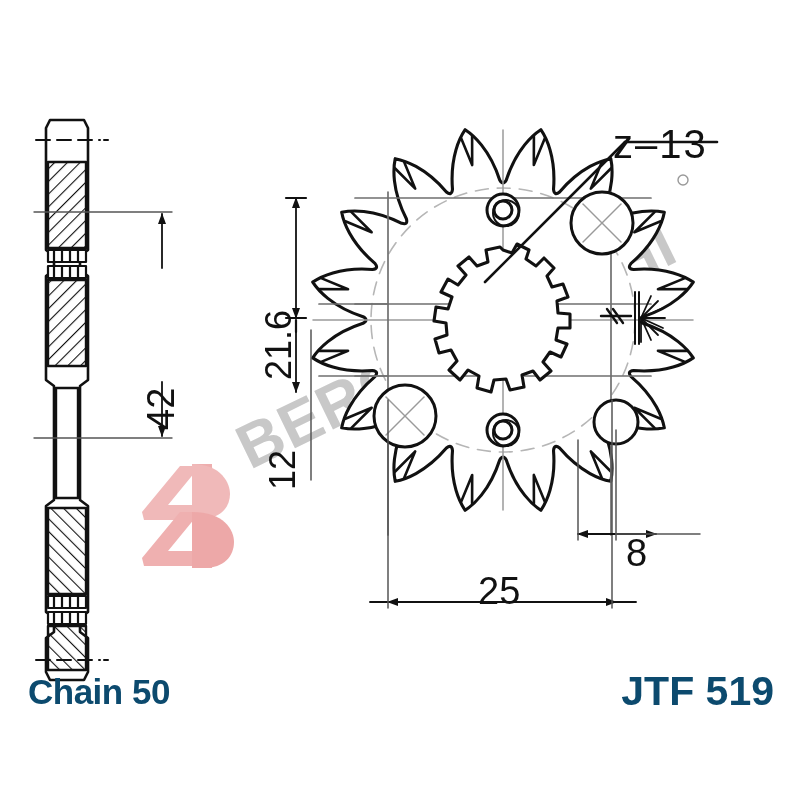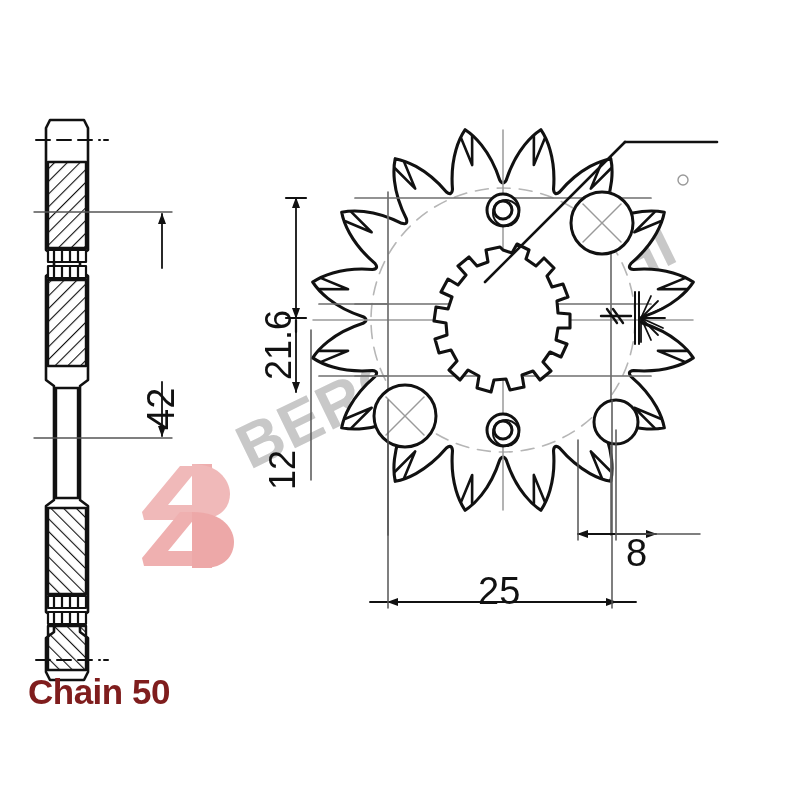--- a/index.html
+++ b/index.html
@@ -33,21 +33,21 @@
     width: 800px;
     height: 800px;
     pointer-events: none;
   }
 
   
   .caption {
     position: absolute;
     font-family: "Liberation Sans", sans-serif;
     font-weight: bold;
-    color: #7f1d1d;
+    color: #0c4a6e;
     white-space: nowrap;
     letter-spacing: -0.5px;
   }
   #caption-chain {
     left: 28px;
     top: 672px;
     font-size: 35px;
   }
   #caption-part {
     right: 26px;
@@ -320,17 +320,19 @@
   <div class="dim-text vert" style="left:140px; top:430px; font-size:38px;">42</div>
 
   <div class="dim-text vert" style="left:258px; top:380px; font-size:36px;">21.6</div>
 
   <div class="dim-text vert" style="left:262px; top:490px; font-size:36px;">12</div>
 
   <div class="dim-text" style="left:478px; top:546px; font-size:38px;margin-top:24px;">25</div>
 
   <div class="dim-text" style="left:626px; top:532px; font-size:38px;">8</div>
 
+  <div class="dim-text" style="left:613px; top:122px; font-size:40px; letter-spacing:2px;">z–13</div>
 
   <div class="caption" id="caption-chain">Chain 50</div>
 
+  <div class="caption" id="caption-part">JTF 519</div>
 
 </div>
 
 </body></html>

